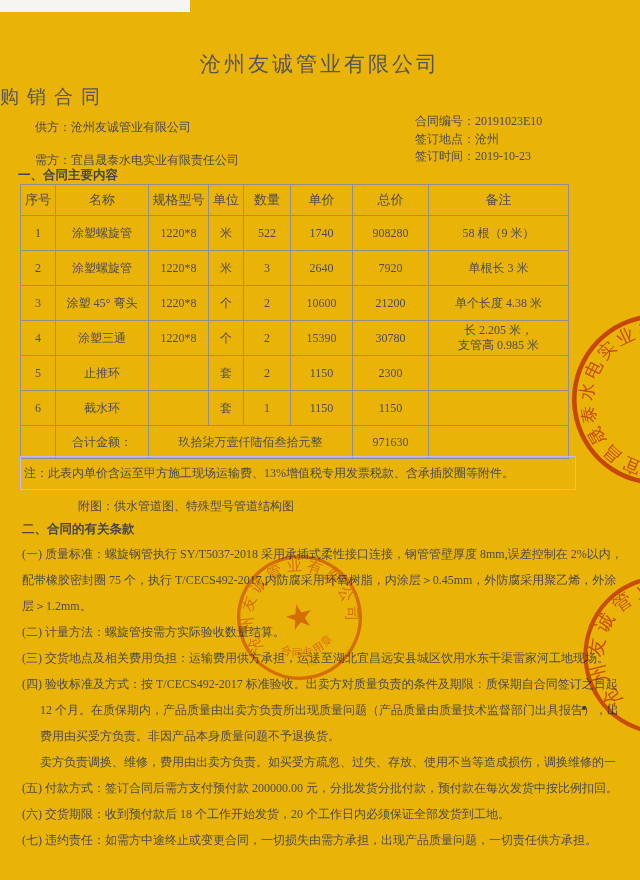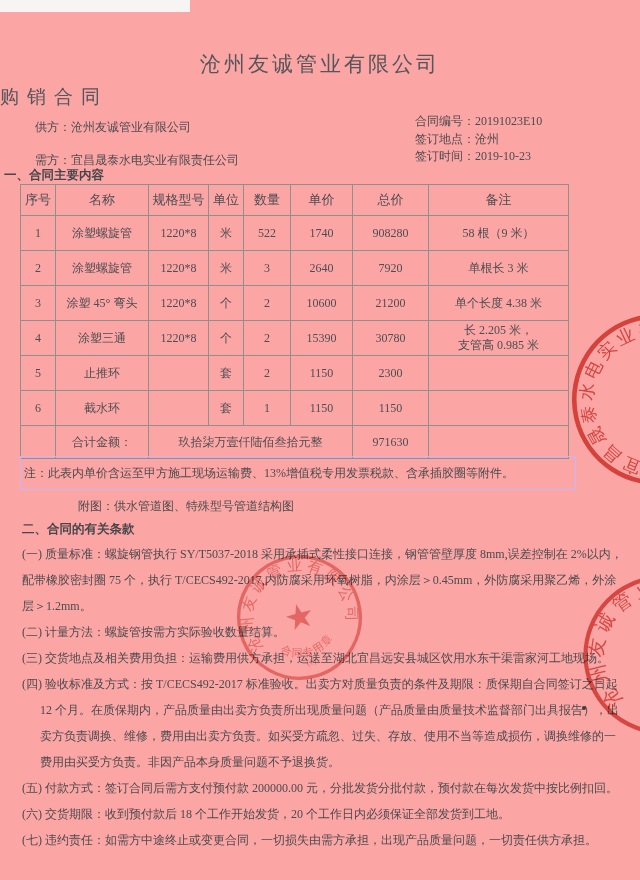--- a/index.html
+++ b/index.html
@@ -1,36 +1,36 @@
 <!DOCTYPE html>
 <html><head>
 <meta charset="utf-8">
 <style>
   html,body{margin:0;padding:0;background:#e9e9e9;}
   .page{
     position:relative; width:640px; height:880px; margin:0 auto;
-    background:#fca5a5; overflow:hidden;
+    background:#eab308; overflow:hidden;
     font-family:"Liberation Serif","DejaVu Serif",serif;
     color:#4b4b4e;
   }
   .scan-smudge{position:absolute;left:0;top:0;width:190px;height:12px;background:#f6f5f3;}
   .doc-title{
     position:absolute; top:50px; left:0; width:100%;
     text-align:center; font-size:21px; letter-spacing:3px; color:#55555a;
   }
   .doc-subtitle{
     position:absolute; top:84px; left:0; width:100%;
     text-align:left; font-size:19px; letter-spacing:8px; color:#55555a;
   }
   .line{white-space:nowrap; font-size:12px;}
   .supplier-line{position:absolute; left:35px; top:119px;}
   .buyer-line{position:absolute; left:35px; top:152px;}
   .meta-block{position:absolute; left:415px; top:113px; line-height:17.5px;}
   .section-title{position:absolute; font-size:12.5px; font-weight:bold; color:#47474b;}
-  .section1{left:4px; top:167px;}
+  .section1{left:18px; top:167px;}
   .section2{left:22px; top:521px;}
   table.goods{
     position:absolute; left:20px; top:184px; width:548px;
     border-collapse:collapse; table-layout:fixed;
     font-size:12px; color:#4d4d52;padding-left:36px;
   }
   table.goods th, table.goods td{
     border:1px solid #8f8f8f; text-align:center; vertical-align:middle;
     padding:2px 1px; line-height:1.25; overflow:hidden;
   }
@@ -203,22 +203,22 @@
       </div>
       <div>
         <div class="clause-line">(二) 计量方法：螺旋管按需方实际验收数量结算。</div>
       </div>
       <div>
         <div class="clause-line">(三) 交货地点及相关费用负担：运输费用供方承担，运送至湖北宜昌远安县城区饮用水东干渠雷家河工地现场。</div>
       </div>
       <div>
         <div class="clause-line">(四) 验收标准及方式：按 T/CECS492-2017 标准验收。出卖方对质量负责的条件及期限：质保期自合同签订之日起</div>
         <div class="clause-line indent">12 个月。在质保期内，产品质量由出卖方负责所出现质量问题（产品质量由质量技术监督部门出具报告），出</div>
+        <div class="clause-line indent">费用由买受方负责。非因产品本身质量问题不予退换货。</div>
         <div class="clause-line indent">卖方负责调换、维修，费用由出卖方负责。如买受方疏忽、过失、存放、使用不当等造成损伤，调换维修的一</div>
-        <div class="clause-line indent">费用由买受方负责。非因产品本身质量问题不予退换货。</div>
       </div>
       <div>
         <div class="clause-line">(五) 付款方式：签订合同后需方支付预付款 200000.00 元，分批发货分批付款，预付款在每次发货中按比例扣回。</div>
       </div>
       <div>
         <div class="clause-line">(六) 交货期限：收到预付款后 18 个工作开始发货，20 个工作日内必须保证全部发货到工地。</div>
       </div>
       <div>
         <div class="clause-line">(七) 违约责任：如需方中途终止或变更合同，一切损失由需方承担，出现产品质量问题，一切责任供方承担。</div>
       </div>

